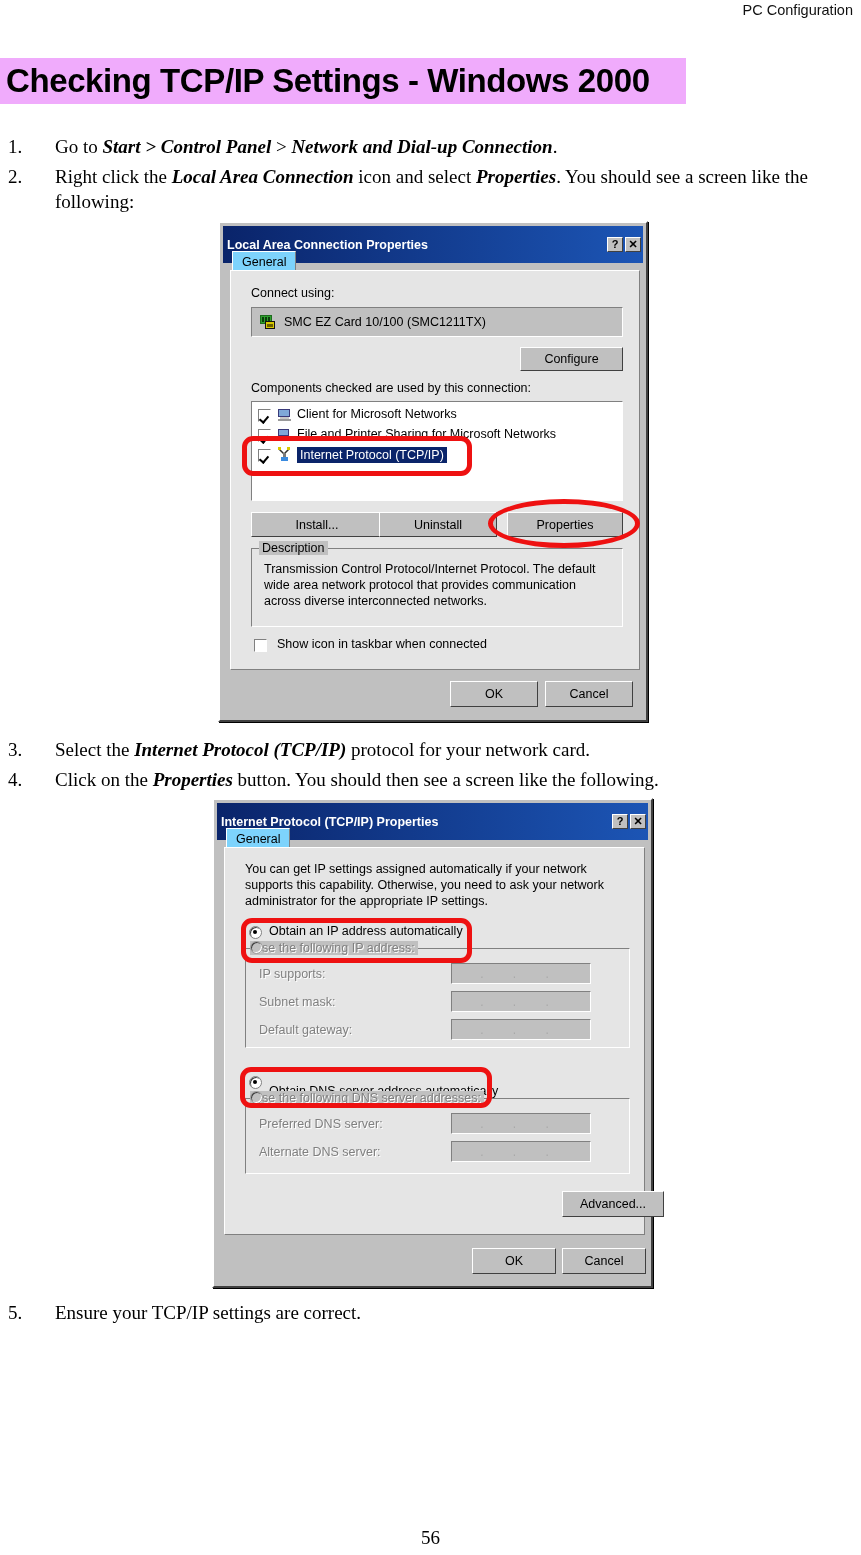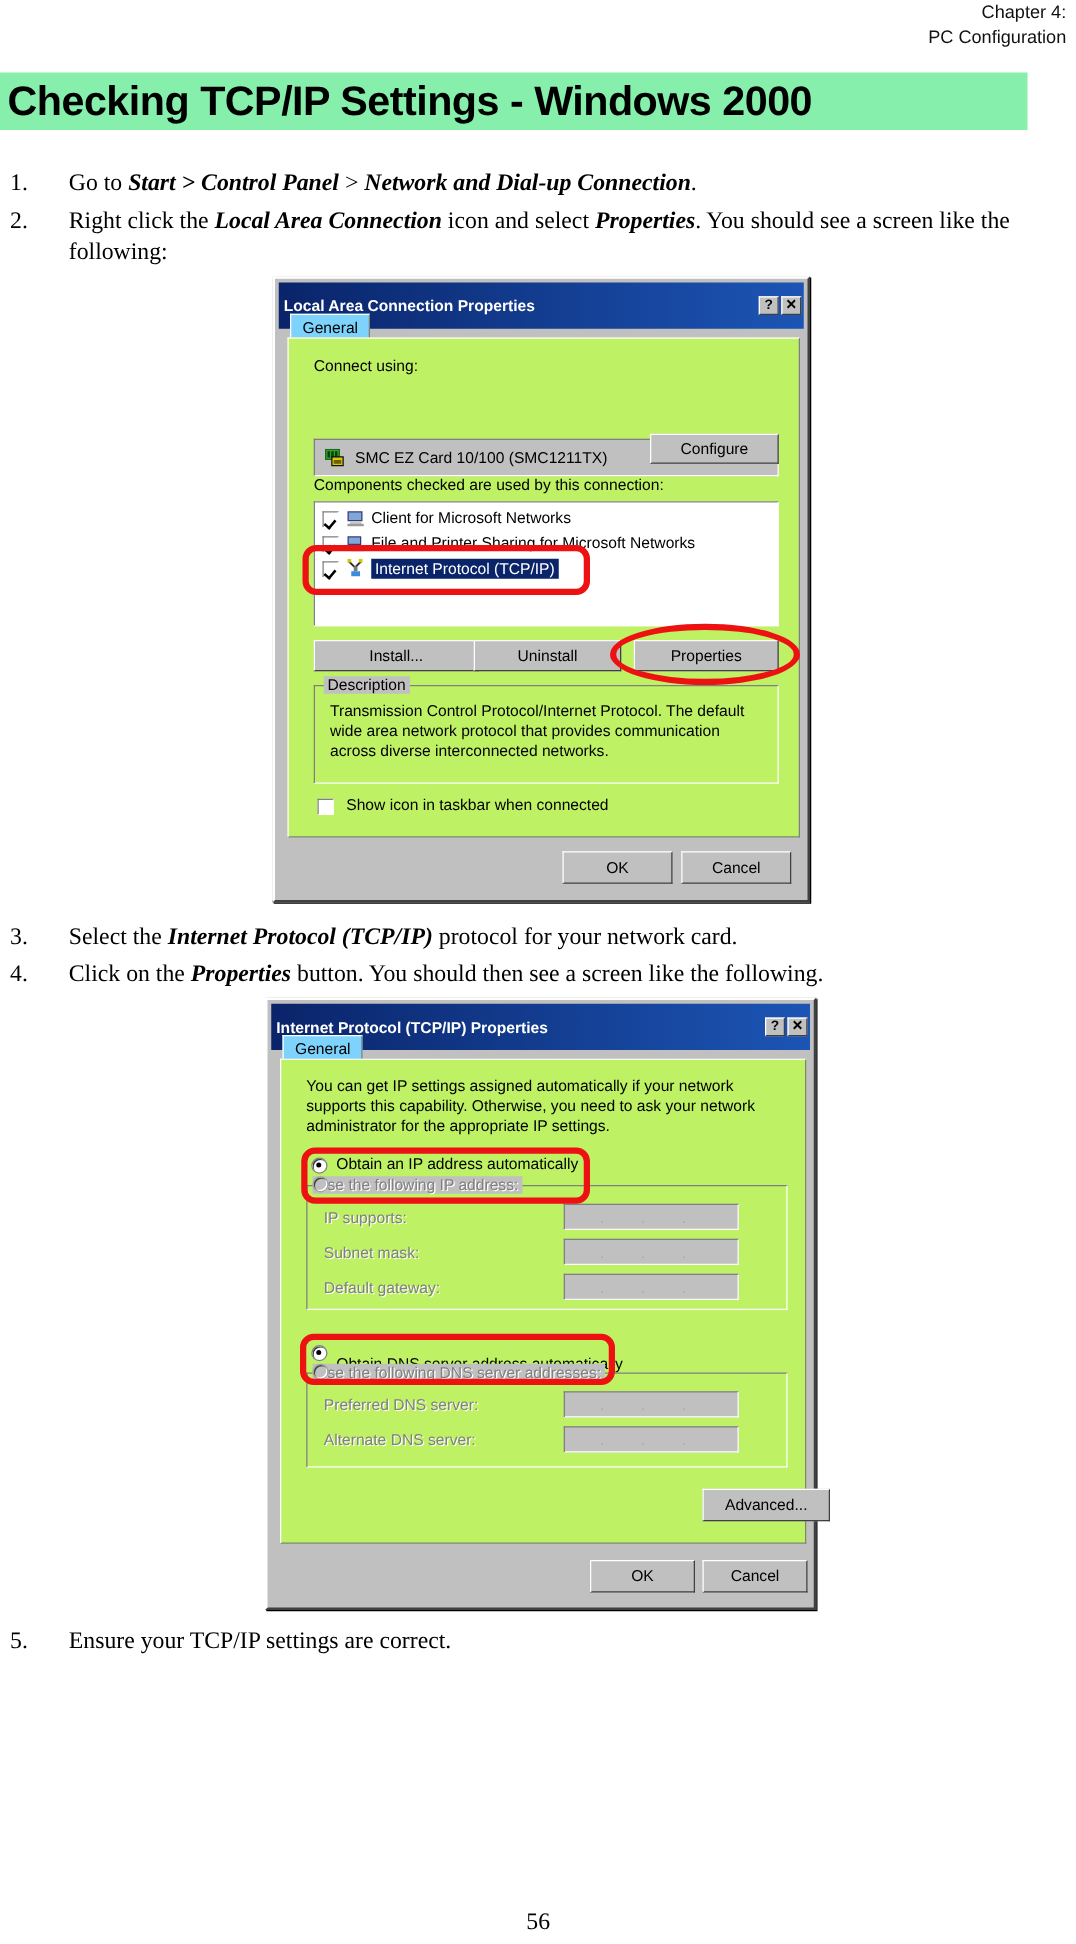--- a/index.html
+++ b/index.html
@@ -25,22 +25,22 @@
     font-family: "Liberation Sans", sans-serif;
     font-size: 14.5px;
     line-height: 20px;
     color: #111;
   }
 
   
   .title-band {
     position: absolute;
     left: 0px; top: 58px;
-    width: 822px; height: 46px;
-    background: #86efac;
+    width: 686px; height: 46px;
+    background: #f0abfc;
   }
   .title-band .title-text {
     position: absolute;
     left: 6px; top: 1px;
     font-family: "Liberation Sans", sans-serif;
     font-weight: bold;
     font-size: 33px;
     letter-spacing: -0.4px;
     line-height: 44px;
     color: #000;
@@ -128,21 +128,21 @@
     border-left: 1.5px solid #fff;
     border-right: 1.5px solid #808080;
     padding: 3px 9px 3px 9px;
     font-size: 12.5px;
     box-sizing: border-box;
   }
 
   
   .tab-page {
     position: absolute;
-    background: #bef264;
+    background: #e5e5e5;
     border-top: 1.5px solid #ffffff;
     border-left: 1.5px solid #ffffff;
     border-right: 1.5px solid #808080;
     border-bottom: 1.5px solid #808080;
     box-sizing: border-box;
   }
 
   .lbl {
     position: absolute;
     font-size: 12.5px;
@@ -153,21 +153,21 @@
   
   .inset {
     position: absolute;
     background: #ffffff;
     border-top: 1.5px solid #808080;
     border-left: 1.5px solid #808080;
     border-right: 1.5px solid #ffffff;
     border-bottom: 1.5px solid #ffffff;
     box-sizing: border-box;
   }
-  .inset.gray { background: #c0c0c0; margin-top: 44px; }
+  .inset.gray { background: #c0c0c0; }
 
   
   .btn {
     position: absolute;
     background: #c0c0c0;
     border-top: 1.5px solid #ffffff;
     border-left: 1.5px solid #ffffff;
     border-right: 1.5px solid #404040;
     border-bottom: 1.5px solid #404040;
     font-family: "Liberation Sans", sans-serif;
@@ -293,21 +293,20 @@
     font-family: "Liberation Serif", serif;
     font-size: 19px;
   }
 
   .nic-icon { position: absolute; }
 </style>
 </head>
 <body>
 
 <div class="page-header">
-  <div>Chapter 4:</div>
   <div>PC Configuration</div>
 </div>
 
 <div class="title-band">
   <div class="title-text">Checking TCP/IP Settings - Windows 2000</div>
 </div>
 
 <div class="step" style="top:134px;">
   <span class="num">1.</span>
   <span class="body"><span>Go to </span><span class="bi">Start &gt; Control Panel</span><span> &gt; </span><span class="bi">Network and Dial-up Connection</span><span>.</span></span>

